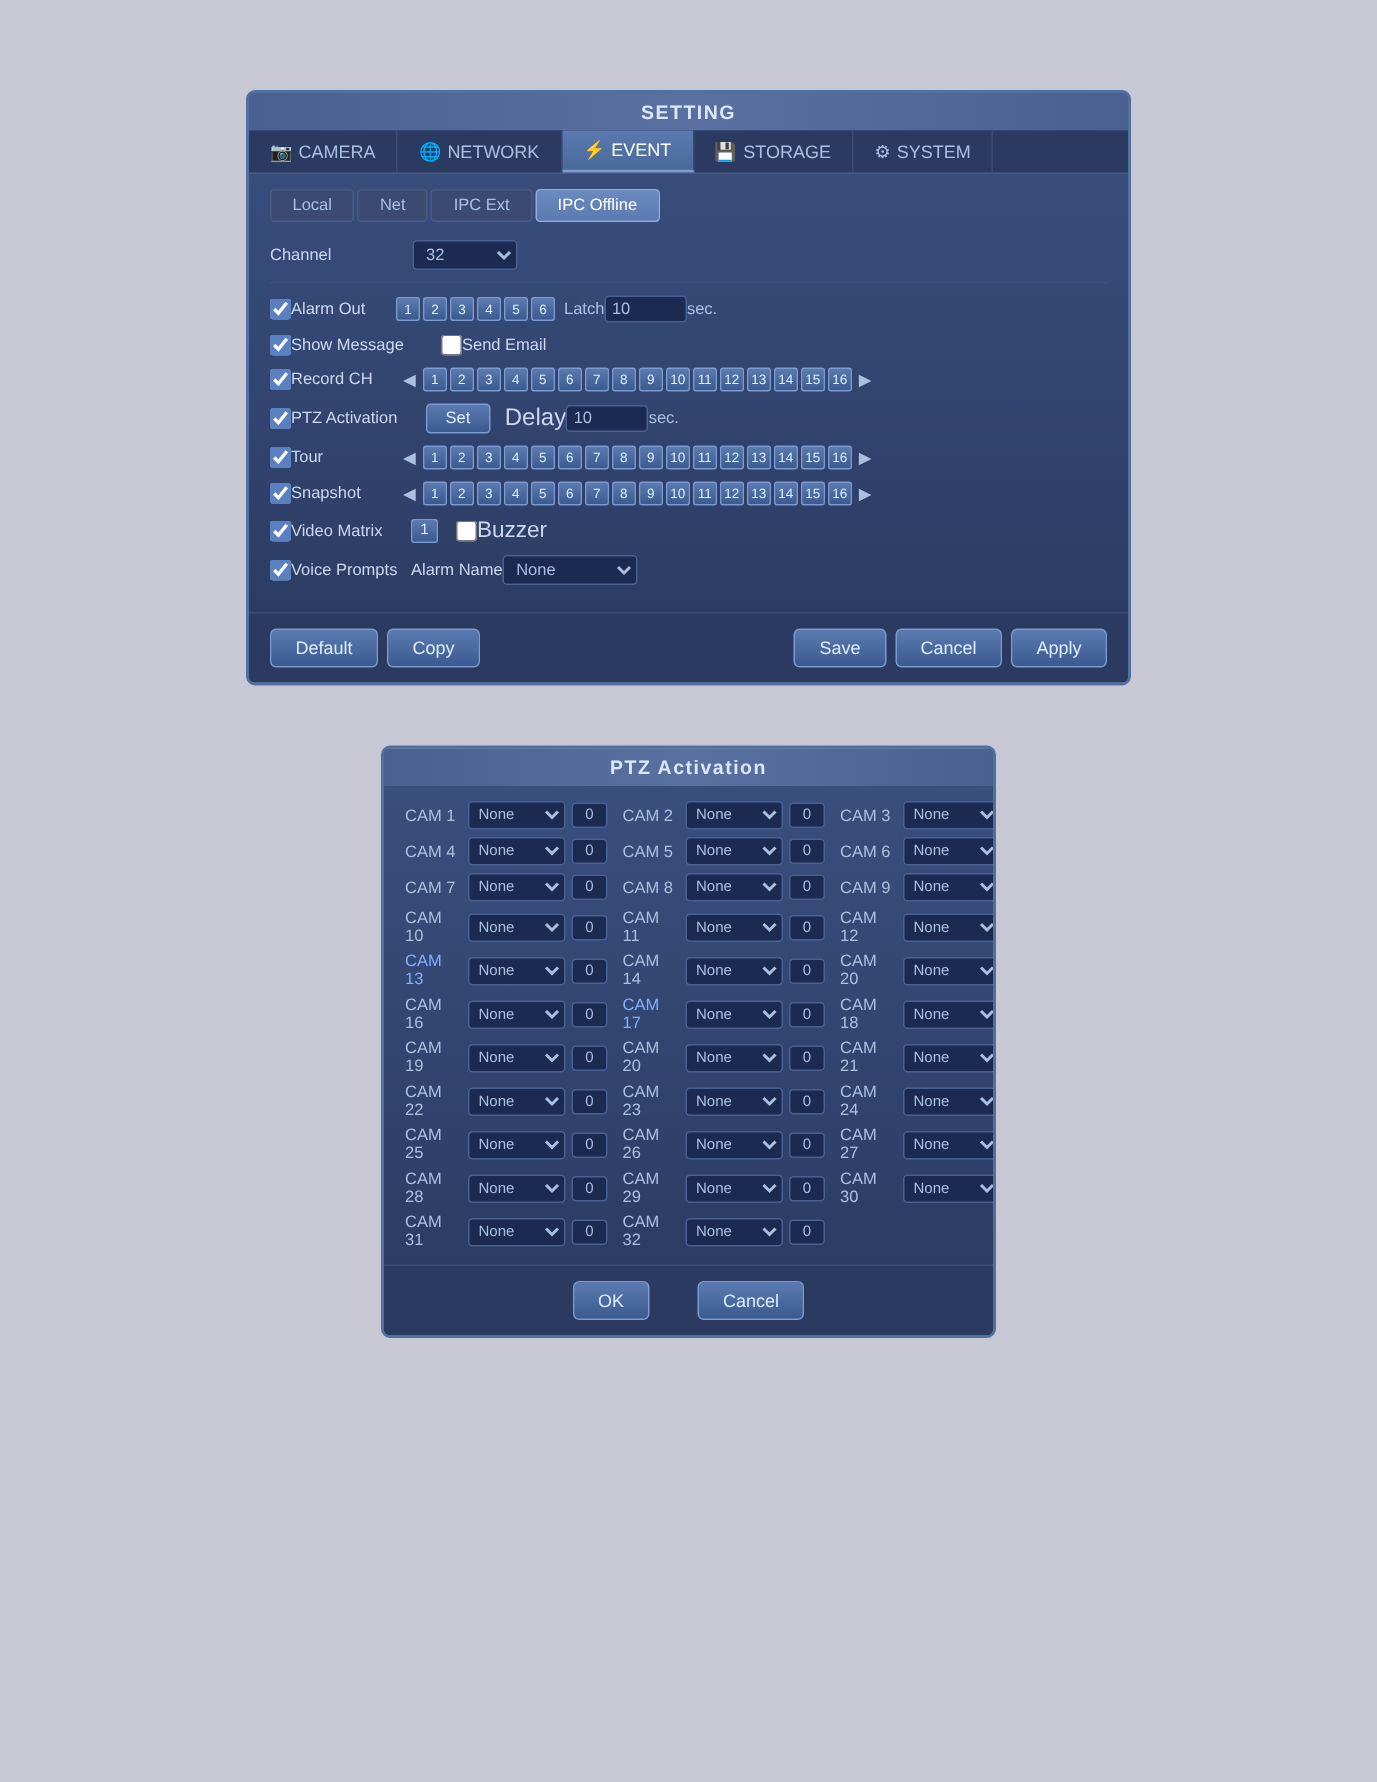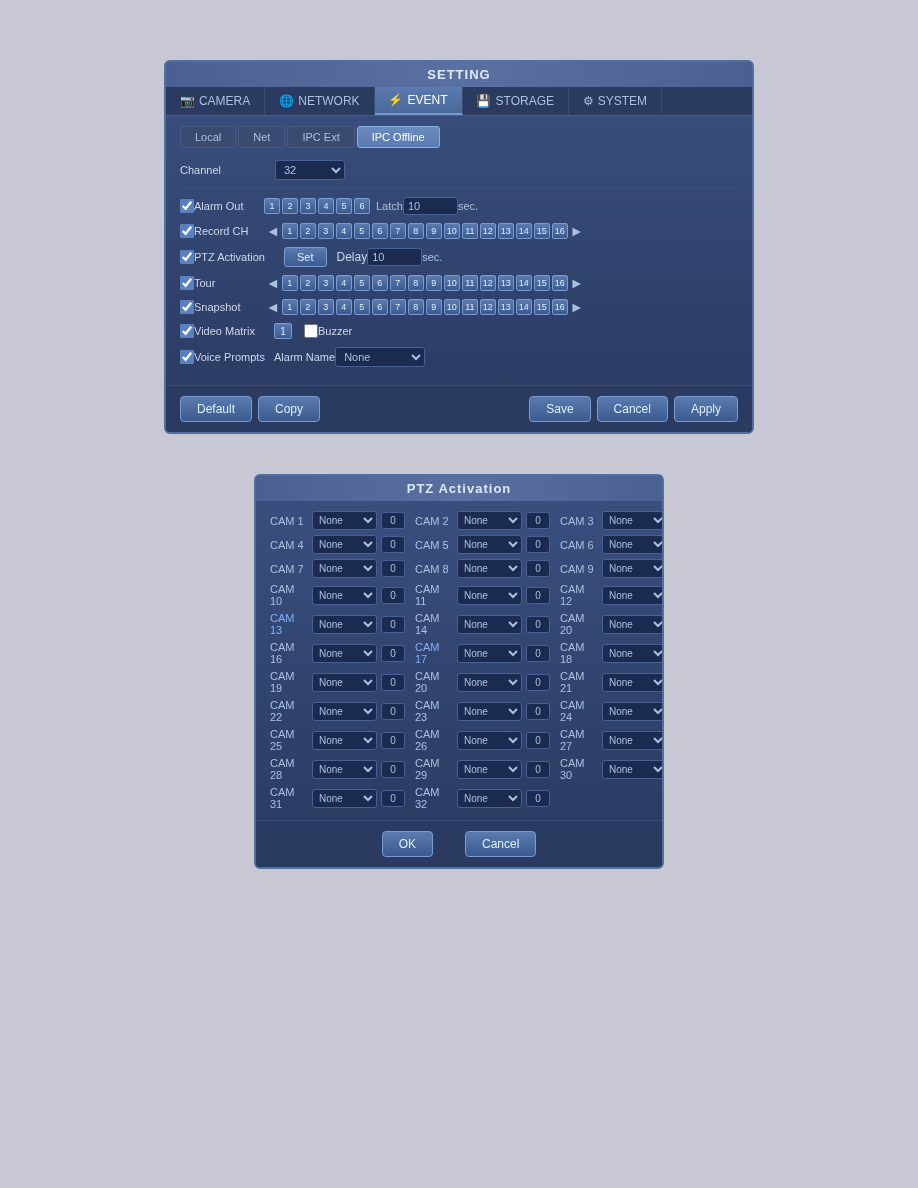--- a/index.html
+++ b/index.html
@@ -365,20 +365,26 @@
           <div class="ch-box">3</div>
           <div class="ch-box">4</div>
           <div class="ch-box">5</div>
           <div class="ch-box">6</div>
         </div>
         <span style="margin-left:6px; color:#aac0e0; font-size:11px">Latch</span>
         <input type="text" class="latch-input" value="10" style="">
         <span class="sec-label">sec.</span>
       </div>
 
+      <div class="form-row">
+        <input type="checkbox" class="form-checkbox" checked="" style="">
+        <span class="form-label" style="width:100px">Show Message</span>
+        <input type="checkbox" class="form-checkbox" style="">
+        <span style="color:#ccd8ee;font-size:11px">Send Email</span>
+      </div>
 
       <div class="form-row">
         <input type="checkbox" class="form-checkbox" checked="" style="">
         <span class="form-label" style="width:70px">Record CH</span>
         <span class="ch-arrow">◄</span>
         <div class="ch-boxes">
           <div class="ch-box">1</div>
           <div class="ch-box">2</div>
           <div class="ch-box">3</div>
           <div class="ch-box">4</div>
@@ -395,21 +401,21 @@
           <div class="ch-box">15</div>
           <div class="ch-box">16</div>
         </div>
         <span class="ch-arrow">►</span>
       </div>
 
       <div class="form-row">
         <input type="checkbox" class="form-checkbox" checked="" style="">
         <span class="form-label" style="width:90px">PTZ Activation</span>
         <button class="set-btn">Set</button>
-        <span style="margin-left:10px; color:#ccd8ee; font-size:12px">Delay</span>
+        <span style="margin-left:10px; color:#ccd8ee; font-size:16px">Delay</span>
         <input type="text" class="latch-input" value="10" style="">
         <span class="sec-label">sec.</span>
       </div>
 
       <div class="form-row">
         <input type="checkbox" class="form-checkbox" checked="" style="">
         <span class="form-label" style="width:70px">Tour</span>
         <span class="ch-arrow">◄</span>
         <div class="ch-boxes">
           <div class="ch-box">1</div>
@@ -456,21 +462,21 @@
         </div>
         <span class="ch-arrow">►</span>
       </div>
 
       <div class="form-row">
         <input type="checkbox" class="form-checkbox" checked="" style="">
         <span class="form-label" style="width:80px">Video Matrix</span>
         <div class="matrix-box">1</div>
         <span style="margin-left:12px"></span>
         <input type="checkbox" class="form-checkbox" style="">
-        <span style="color:#ccd8ee;font-size:11px">Buzzer</span>
+        <span style="color:#ccd8ee;font-size:15px">Buzzer</span>
       </div>
 
       <div class="form-row">
         <input type="checkbox" class="form-checkbox" checked="" style="">
         <span class="form-label" style="width:80px">Voice Prompts</span>
         <span style="color:#ccd8ee;font-size:11px">Alarm Name</span>
         <select class="file-select">
           <option>None</option>
         </select>
       </div>

